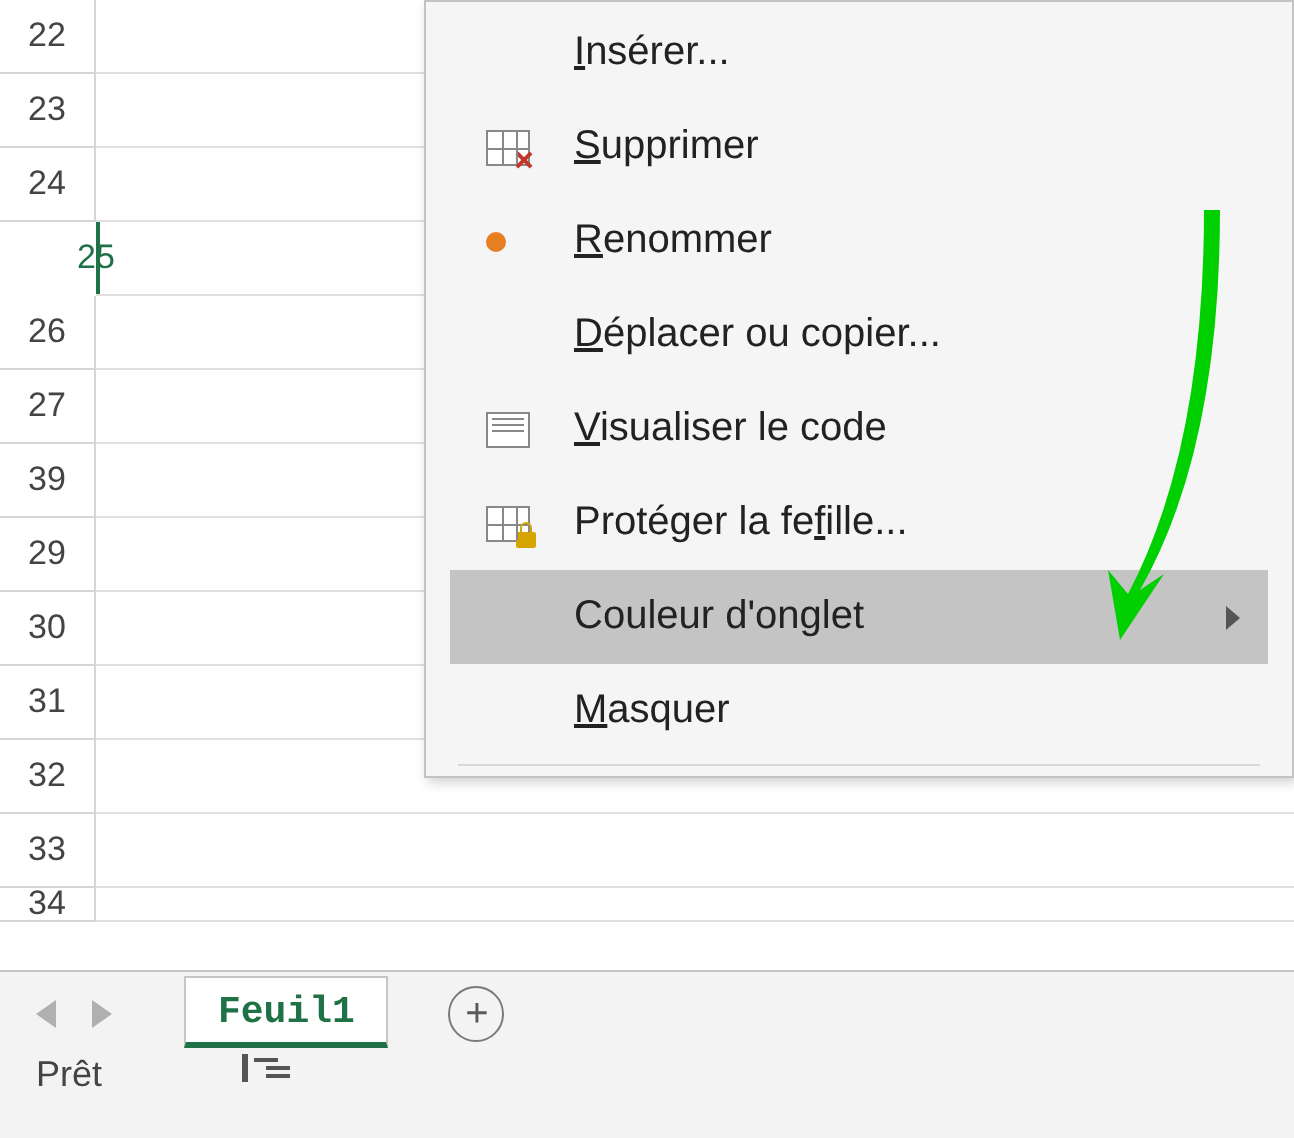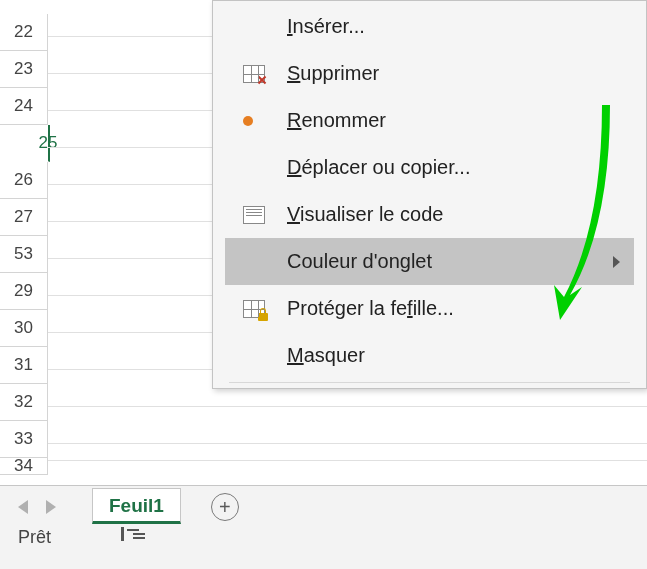--- a/index.html
+++ b/index.html
@@ -1,19 +1,19 @@
 <!DOCTYPE html>
 <html><head>
 <meta charset="utf-8">
 <style>
   * { box-sizing: border-box; margin: 0; padding: 0; font-family: "Segoe UI", Arial, sans-serif; }
   body { background: #fff; width: 647px; height: 569px; overflow: hidden; position: relative; }
 
   .grid-area { position: absolute; left: 0; top: 0; width: 647px; height: 485px; }
-  .row-header-col { position: absolute; left: 0; top: 14px; width: 48px; }
+  .row-header-col { position: absolute; left: 0; top: 0; width: 48px; }
   .row-header {
     height: 37px; border-bottom: 1px solid #d4d4d4; border-right: 1px solid #d4d4d4;
     display: flex; align-items: center; justify-content: center;
     font-size: 17px; color: #444; background: #fff;
   }
   .row-header.last { height: 17px; }
   .row-header.active { background: #ccc; border-right: 2px solid #1f7246; font-weight: 500; color:#1f7246;margin-left:48px;}
   .cells-col { position: absolute; left: 48px; top: 0; right: 0; }
   .cell-row { height: 37px; border-bottom: 1px solid #e0e0e0; }
   .cell-row.last-vis { height: 17px; }
@@ -23,21 +23,21 @@
     border-top: 1px solid #c6c6c6; background: #f3f3f3;
     display: flex; align-items: center;
   }
   .scroll-arrows { display: flex; gap: 18px; margin-left: 18px; margin-right: 36px; }
   .tri-left, .tri-right { width: 0; height: 0; border-top: 7px solid transparent; border-bottom: 7px solid transparent; }
   .tri-left { border-right: 10px solid #b0b0b0; }
   .tri-right { border-left: 10px solid #b0b0b0; }
   .sheet-tab {
     background: #fff; border: 1px solid #c6c6c6; border-bottom: 3px solid #1f7246;
     padding: 6px 16px 4px 16px; font-size: 19px; font-weight: 600; color: #1f7246;
-    position: relative; top: -1px;
+    position: relative; top: -1px; font-family: Liberation Mono, monospace;
   }
   .new-sheet {
     width: 28px; height: 28px; border: 1.5px solid #7a7a7a; border-radius: 50%;
     display: flex; align-items: center; justify-content: center; margin-left: 30px;
     font-size: 20px; color: #5a5a5a; line-height: 1;
   }
 
   .status-bar {
     position: absolute; left: 0; top: 527px; width: 647px; height: 42px;
     background: #f3f3f3; display: flex; align-items: flex-start;
@@ -113,21 +113,21 @@
 <body>
 
 <div class="grid-area">
   <div class="row-header-col">
     <div class="row-header">22</div>
     <div class="row-header">23</div>
     <div class="row-header">24</div>
     <div class="row-header active">25</div>
     <div class="row-header">26</div>
     <div class="row-header">27</div>
-    <div class="row-header">53</div>
+    <div class="row-header">39</div>
     <div class="row-header">29</div>
     <div class="row-header">30</div>
     <div class="row-header">31</div>
     <div class="row-header">32</div>
     <div class="row-header">33</div>
     <div class="row-header last">34</div>
   </div>
   <div class="cells-col">
     <div class="cell-row"></div>
       <div class="cell-row"></div>
@@ -188,33 +188,33 @@
   <div class="menu-item">
     <div class="menu-icon">
         <div class="code-icon">
           <div class="hline"></div>
           <div class="hline"></div>
           <div class="hline"></div>
         </div>
       </div>
     <div class="menu-label"><span class="ul">V</span><span>isualiser le code</span></div>
   </div>
-  <div class="menu-item highlight">
-    <div class="menu-icon"></div>
-    <div class="menu-label">Couleur d'onglet</div>
-    <div class="submenu-arrow"></div>
-  </div>
   <div class="menu-item">
     <div class="menu-icon">
         <div class="grid-icon-lock">
           <div class="lock-mark"></div>
         </div>
       </div>
     <div class="menu-label"><span>Protéger la fe</span><span class="ul">f</span><span>ille...</span></div>
   </div>
+  <div class="menu-item highlight">
+    <div class="menu-icon"></div>
+    <div class="menu-label">Couleur d'onglet</div>
+    <div class="submenu-arrow"></div>
+  </div>
   <div class="menu-item">
     <div class="menu-icon"></div>
     <div class="menu-label"><span class="ul">M</span><span>asquer</span></div>
   </div>
   <div class="menu-sep"></div>
 </div>
 
 <svg class="big-arrow" viewBox="0 0 90 220">
   <path d="M 70 0 Q 70 120 30 190 L 42 182 L 20 215 L 14 180 L 24 192 Q 62 120 62 0 Z" fill="#00d000"></path>
 </svg>

